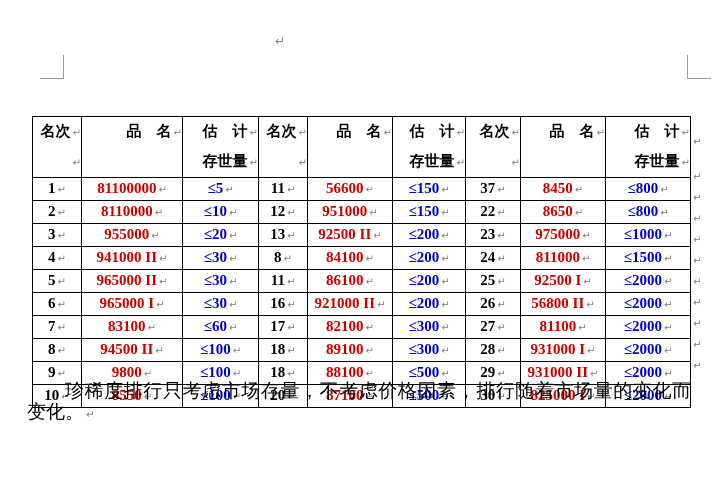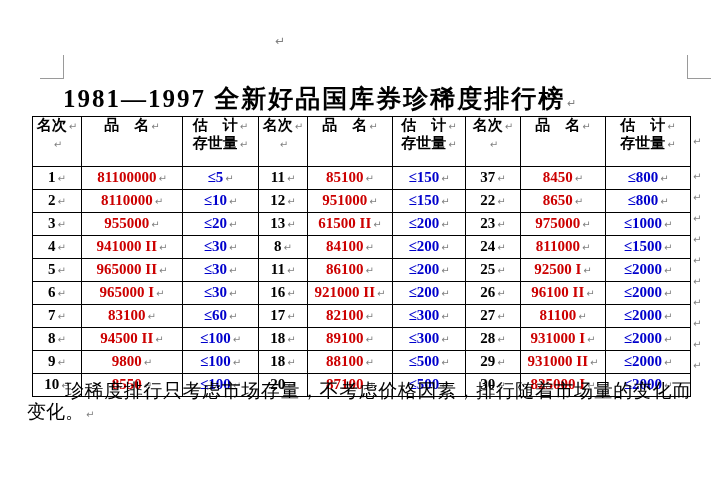--- a/index.html
+++ b/index.html
@@ -30,21 +30,21 @@
   .doc-title .mk { font-size: 11px; }
   table.rank-table {
     position: absolute; left: 32px; top: 116px;
     width: 658px; border-collapse: collapse; table-layout: fixed;
   }
   .rank-table td {
     border: 1px solid #000000;
     text-align: center; vertical-align: top;
     padding: 0; overflow: hidden; white-space: nowrap;
   }
-  .rank-table tr.hdr td { height: 49px; font-size: 15px; font-weight: bold; line-height: 16px; color: #000; }
+  .rank-table tr.hdr td { height: 49px; font-size: 15px; font-weight: bold; line-height: 28px; color: #000; text-align: right; }
   .rank-table tr.dat td { height: 20px; line-height: 20px; font-size: 15px; font-weight: bold; }
   .cell-rank { color: #000000; }
   .cell-name { color: #cc0000; margin-top: 28px; }
   .cell-qty  { color: #0000cc; }
   .row-marks { position: absolute; left: 693px; top: 116px; }
   .row-marks .rm { display: flex; align-items: center; }
   .row-marks .rm .mk { margin-left: 0; }
   .footer-para {
     position: absolute; left: 27px; top: 380px; width: 664px;
     font-size: 19px; line-height: 21px; color: #000;
@@ -54,21 +54,20 @@
 </head>
 <body>
 
 <div class="page">
 
   <span class="mk top-mark">↵</span>
 
   <div class="corner left"></div>
   <div class="corner right"></div>
 
-  <h1 class="doc-title"><span>1981—1997 全新好品国库券珍稀度排行榜</span><span class="mk">↵</span></h1>
 
   <table class="rank-table">
     <colgroup id="cols">
         <col style="width: 49px;">
         <col style="width: 101px;">
         <col style="width: 76px;">
         <col style="width: 49px;">
         <col style="width: 85px;">
         <col style="width: 73px;">
         <col style="width: 55px;">
@@ -85,21 +84,21 @@
           <td><span>估　计</span><span class="mk">↵</span><br><span>存世量</span><span class="mk">↵</span></td>
           <td><span>名次</span><span class="mk">↵</span><br><span class="mk">↵</span></td>
           <td><span>品　名</span><span class="mk">↵</span></td>
           <td><span>估　计</span><span class="mk">↵</span><br><span>存世量</span><span class="mk">↵</span></td>
         </tr>
         <tr class="dat">
           <td class="cell-rank"><span>1</span><span class="mk">↵</span></td>
           <td class="cell-name"><span>81100000</span><span class="mk">↵</span></td>
           <td class="cell-qty"><span>≤5</span><span class="mk">↵</span></td>
           <td class="cell-rank"><span>11</span><span class="mk">↵</span></td>
-          <td class="cell-name"><span>85100</span><span class="mk">↵</span></td>
+          <td class="cell-name"><span>56600</span><span class="mk">↵</span></td>
           <td class="cell-qty"><span>≤150</span><span class="mk">↵</span></td>
           <td class="cell-rank"><span>37</span><span class="mk">↵</span></td>
           <td class="cell-name"><span>8450</span><span class="mk">↵</span></td>
           <td class="cell-qty"><span>≤800</span><span class="mk">↵</span></td>
         </tr>
         <tr class="dat">
           <td class="cell-rank"><span>2</span><span class="mk">↵</span></td>
           <td class="cell-name"><span>8110000</span><span class="mk">↵</span></td>
           <td class="cell-qty"><span>≤10</span><span class="mk">↵</span></td>
           <td class="cell-rank"><span>12</span><span class="mk">↵</span></td>
@@ -107,21 +106,21 @@
           <td class="cell-qty"><span>≤150</span><span class="mk">↵</span></td>
           <td class="cell-rank"><span>22</span><span class="mk">↵</span></td>
           <td class="cell-name"><span>8650</span><span class="mk">↵</span></td>
           <td class="cell-qty"><span>≤800</span><span class="mk">↵</span></td>
         </tr>
         <tr class="dat">
           <td class="cell-rank"><span>3</span><span class="mk">↵</span></td>
           <td class="cell-name"><span>955000</span><span class="mk">↵</span></td>
           <td class="cell-qty"><span>≤20</span><span class="mk">↵</span></td>
           <td class="cell-rank"><span>13</span><span class="mk">↵</span></td>
-          <td class="cell-name"><span>61500 II</span><span class="mk">↵</span></td>
+          <td class="cell-name"><span>92500 II</span><span class="mk">↵</span></td>
           <td class="cell-qty"><span>≤200</span><span class="mk">↵</span></td>
           <td class="cell-rank"><span>23</span><span class="mk">↵</span></td>
           <td class="cell-name"><span>975000</span><span class="mk">↵</span></td>
           <td class="cell-qty"><span>≤1000</span><span class="mk">↵</span></td>
         </tr>
         <tr class="dat">
           <td class="cell-rank"><span>4</span><span class="mk">↵</span></td>
           <td class="cell-name"><span>941000 II</span><span class="mk">↵</span></td>
           <td class="cell-qty"><span>≤30</span><span class="mk">↵</span></td>
           <td class="cell-rank"><span>8</span><span class="mk">↵</span></td>
@@ -143,21 +142,21 @@
           <td class="cell-qty"><span>≤2000</span><span class="mk">↵</span></td>
         </tr>
         <tr class="dat">
           <td class="cell-rank"><span>6</span><span class="mk">↵</span></td>
           <td class="cell-name"><span>965000 I</span><span class="mk">↵</span></td>
           <td class="cell-qty"><span>≤30</span><span class="mk">↵</span></td>
           <td class="cell-rank"><span>16</span><span class="mk">↵</span></td>
           <td class="cell-name"><span>921000 II</span><span class="mk">↵</span></td>
           <td class="cell-qty"><span>≤200</span><span class="mk">↵</span></td>
           <td class="cell-rank"><span>26</span><span class="mk">↵</span></td>
-          <td class="cell-name"><span>96100 II</span><span class="mk">↵</span></td>
+          <td class="cell-name"><span>56800 II</span><span class="mk">↵</span></td>
           <td class="cell-qty"><span>≤2000</span><span class="mk">↵</span></td>
         </tr>
         <tr class="dat">
           <td class="cell-rank"><span>7</span><span class="mk">↵</span></td>
           <td class="cell-name"><span>83100</span><span class="mk">↵</span></td>
           <td class="cell-qty"><span>≤60</span><span class="mk">↵</span></td>
           <td class="cell-rank"><span>17</span><span class="mk">↵</span></td>
           <td class="cell-name"><span>82100</span><span class="mk">↵</span></td>
           <td class="cell-qty"><span>≤300</span><span class="mk">↵</span></td>
           <td class="cell-rank"><span>27</span><span class="mk">↵</span></td>

